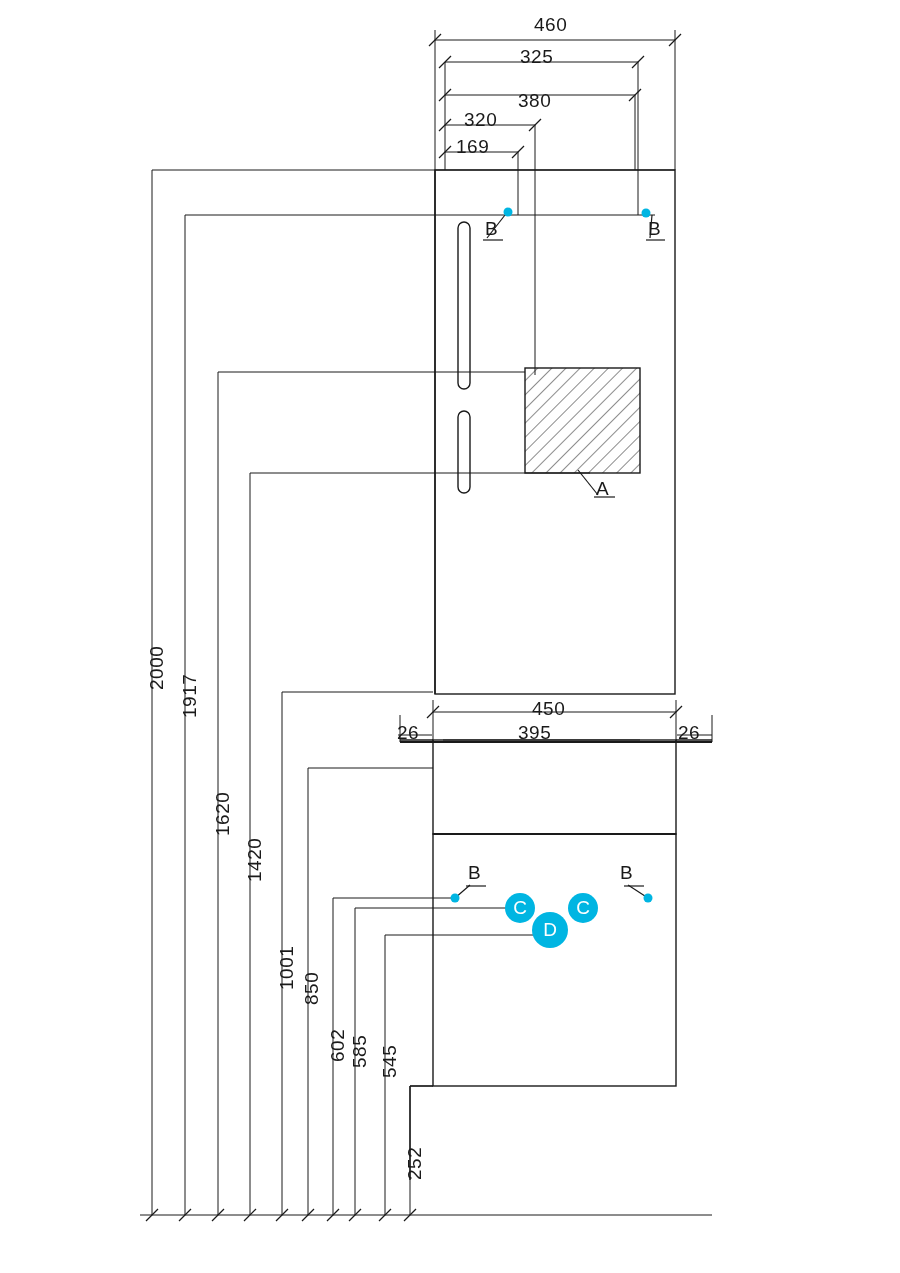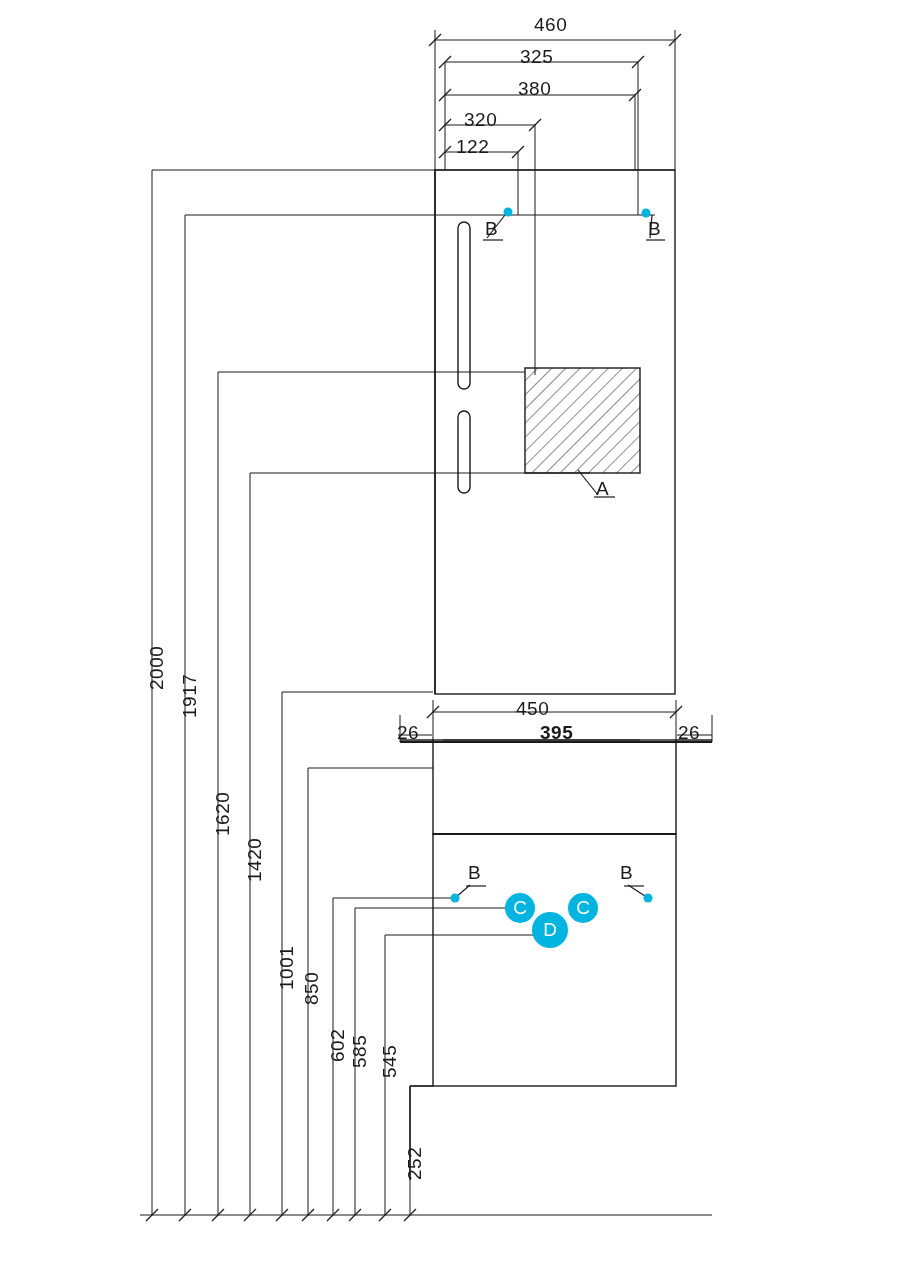--- a/index.html
+++ b/index.html
@@ -194,27 +194,27 @@
       <circle cx="455" cy="898" r="4.5" fill="#00b5e2"></circle>
       <circle cx="648" cy="898" r="4.5" fill="#00b5e2"></circle>
       <circle cx="520" cy="908" r="15" fill="#00b5e2"></circle>
       <circle cx="583" cy="908" r="15" fill="#00b5e2"></circle>
       <circle cx="550" cy="930" r="18" fill="#00b5e2"></circle>
     </g>
   </svg>
 
   <div class="dim-label" style="left:534px;top:14px;">460</div>
   <div class="dim-label" style="left:520px;top:46px;">325</div>
-  <div class="dim-label" style="left:518px;top:78px;">380</div>
+  <div class="dim-label" style="left:518px;top:90px;">380</div>
   <div class="dim-label" style="left:464px;top:109px;">320</div>
-  <div class="dim-label" style="left:456px;top:136px;">122</div>
+  <div class="dim-label" style="left:456px;top:136px;">169</div>
 
   <div class="dim-label" style="left:397px;top:722px;">26</div>
-  <div class="dim-label" style="left:516px;top:698px;">450</div>
-  <div class="dim-label" style="left:540px;top:722px;font-weight:bold;">395</div>
+  <div class="dim-label" style="left:532px;top:698px;">450</div>
+  <div class="dim-label" style="left:518px;top:722px;">395</div>
   <div class="dim-label" style="left:678px;top:722px;">26</div>
 
   <div class="dim-label vert" style="left:146px;top:690px;">2000</div>
   <div class="dim-label vert" style="left:179px;top:718px;">1917</div>
   <div class="dim-label vert" style="left:212px;top:836px;">1620</div>
   <div class="dim-label vert" style="left:244px;top:882px;">1420</div>
   <div class="dim-label vert" style="left:276px;top:990px;">1001</div>
   <div class="dim-label vert" style="left:301px;top:1005px;">850</div>
   <div class="dim-label vert" style="left:327px;top:1062px;">602</div>
   <div class="dim-label vert" style="left:349px;top:1068px;">585</div>

